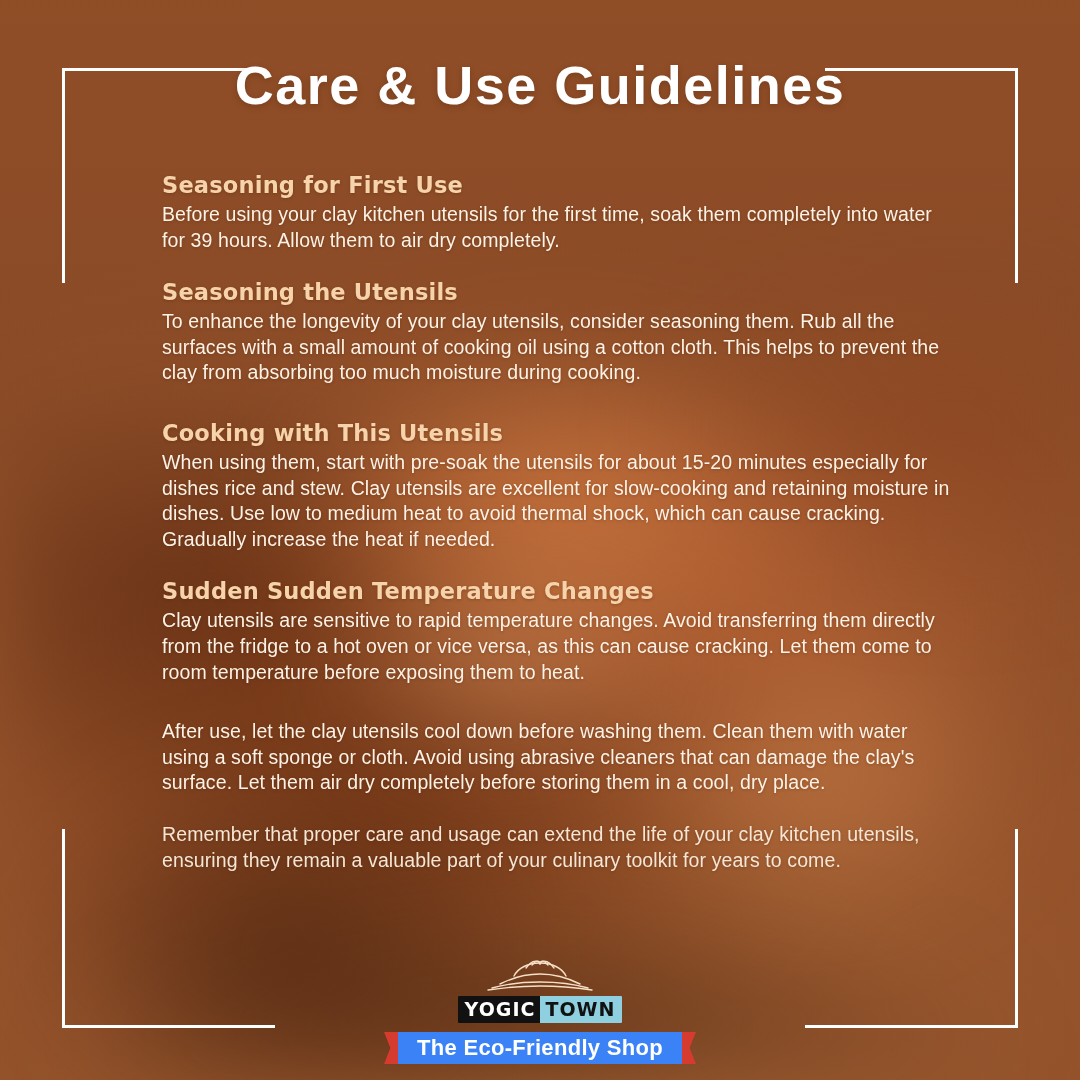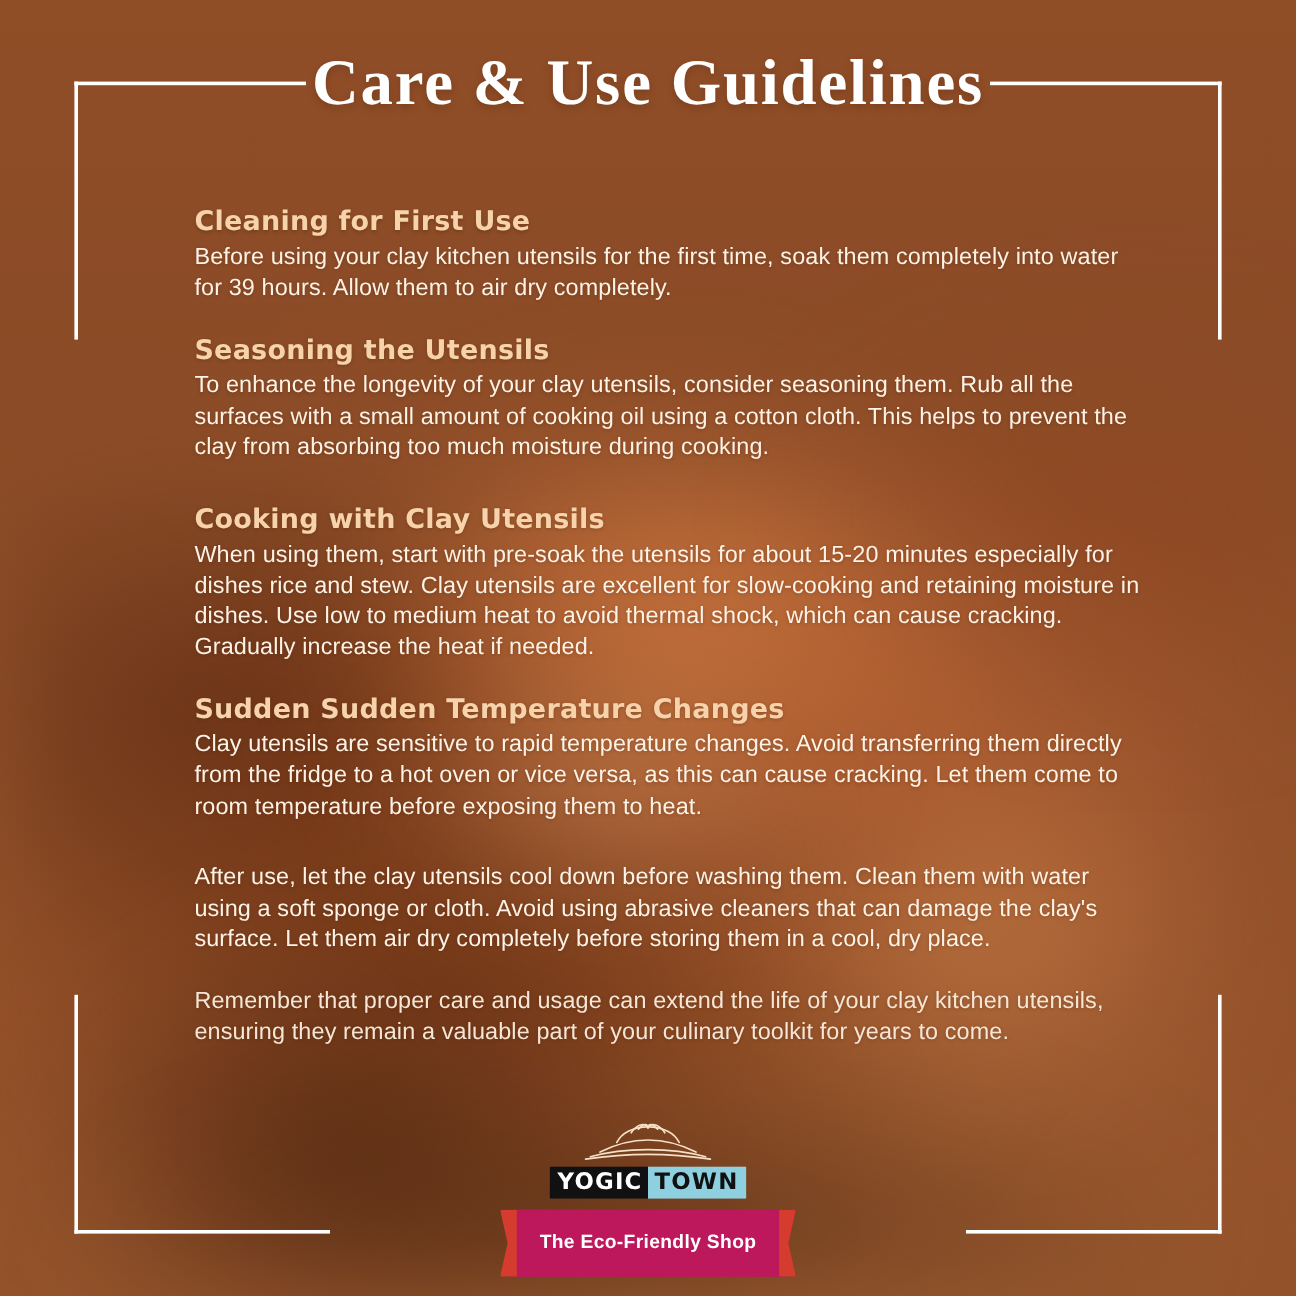--- a/index.html
+++ b/index.html
@@ -76,24 +76,24 @@
   
   .title-row {
     position: absolute;
     top: 40px;
     left: 0;
     right: 0;
     text-align: center;
   }
   .poster-title {
     display: inline-block;
-    margin: 0;
+    margin: 16px;
     padding: 0 26px;
     color: #ffffff;
-    font-family: Liberation Serif, serif;
+    font-family: Liberation Sans, sans-serif;
     font-weight: bold;
     font-size: 54px;
     letter-spacing: 1.5px;
     line-height: 1.1;
     text-shadow: 0 2px 6px rgba(80,36,12,0.35);
   }
 
   
   .content {
     position: absolute;
@@ -159,27 +159,27 @@
   }
   .logo-word-b {
     background: #8fd0e0;
     color: #111111;
     padding: 4px 7px 4px 5px;
   }
   .tagline-ribbon {
     position: relative;
     display: inline-block;
     margin-top: 9px;
-    background: #be185d;
+    background: #3b82f6;
     color: #ffffff;
     font-family: "Liberation Sans", sans-serif;
     font-weight: bold;
-    font-size: 16px;
+    font-size: 22px;
     letter-spacing: 0.3px;
-    padding: 19px 22px;
+    padding: 3px 22px;
   }
   .tagline-ribbon::before,
   .tagline-ribbon::after {
     content: "";
     position: absolute;
     top: 0;
     width: 14px;
     height: 100%;
     background: #d63b2f;
   }
@@ -209,31 +209,31 @@
   <div class="bracket bl"></div>
   <div class="bracket br"></div>
 
   <div class="title-row">
     <h1 class="poster-title">Care &amp; Use Guidelines</h1>
   </div>
 
   <div class="content">
 
     <div class="section">
-      <h2 class="section-heading">Cleaning for First Use</h2>
+      <h2 class="section-heading">Seasoning for First Use</h2>
       <p class="section-body">Before using your clay kitchen utensils for the first time, soak them completely into water for 39 hours. Allow them to air dry completely.</p>
     </div>
 
     <div class="section">
       <h2 class="section-heading">Seasoning the Utensils</h2>
       <p class="section-body">To enhance the longevity of your clay utensils, consider seasoning them. Rub all the surfaces with a small amount of cooking oil using a cotton cloth. This helps to prevent the clay from absorbing too much moisture during cooking.</p>
     </div>
 
     <div class="section spaced-top">
-      <h2 class="section-heading">Cooking with Clay Utensils</h2>
+      <h2 class="section-heading">Cooking with This Utensils</h2>
       <p class="section-body">When using them, start with pre-soak the utensils for about 15-20 minutes especially for dishes rice and stew. Clay utensils are excellent for slow-cooking and retaining moisture in dishes. Use low to medium heat to avoid thermal shock, which can cause cracking. Gradually increase the heat if needed.</p>
     </div>
 
     <div class="section">
       <h2 class="section-heading">Sudden Sudden Temperature Changes</h2>
       <p class="section-body">Clay utensils are sensitive to rapid temperature changes. Avoid transferring them directly from the fridge to a hot oven or vice versa, as this can cause cracking. Let them come to room temperature before exposing them to heat.</p>
     </div>
 
     <div class="section spaced-top">
       <p class="section-body">After use, let the clay utensils cool down before washing them. Clean them with water using a soft sponge or cloth. Avoid using abrasive cleaners that can damage the clay's surface. Let them air dry completely before storing them in a cool, dry place.</p>

